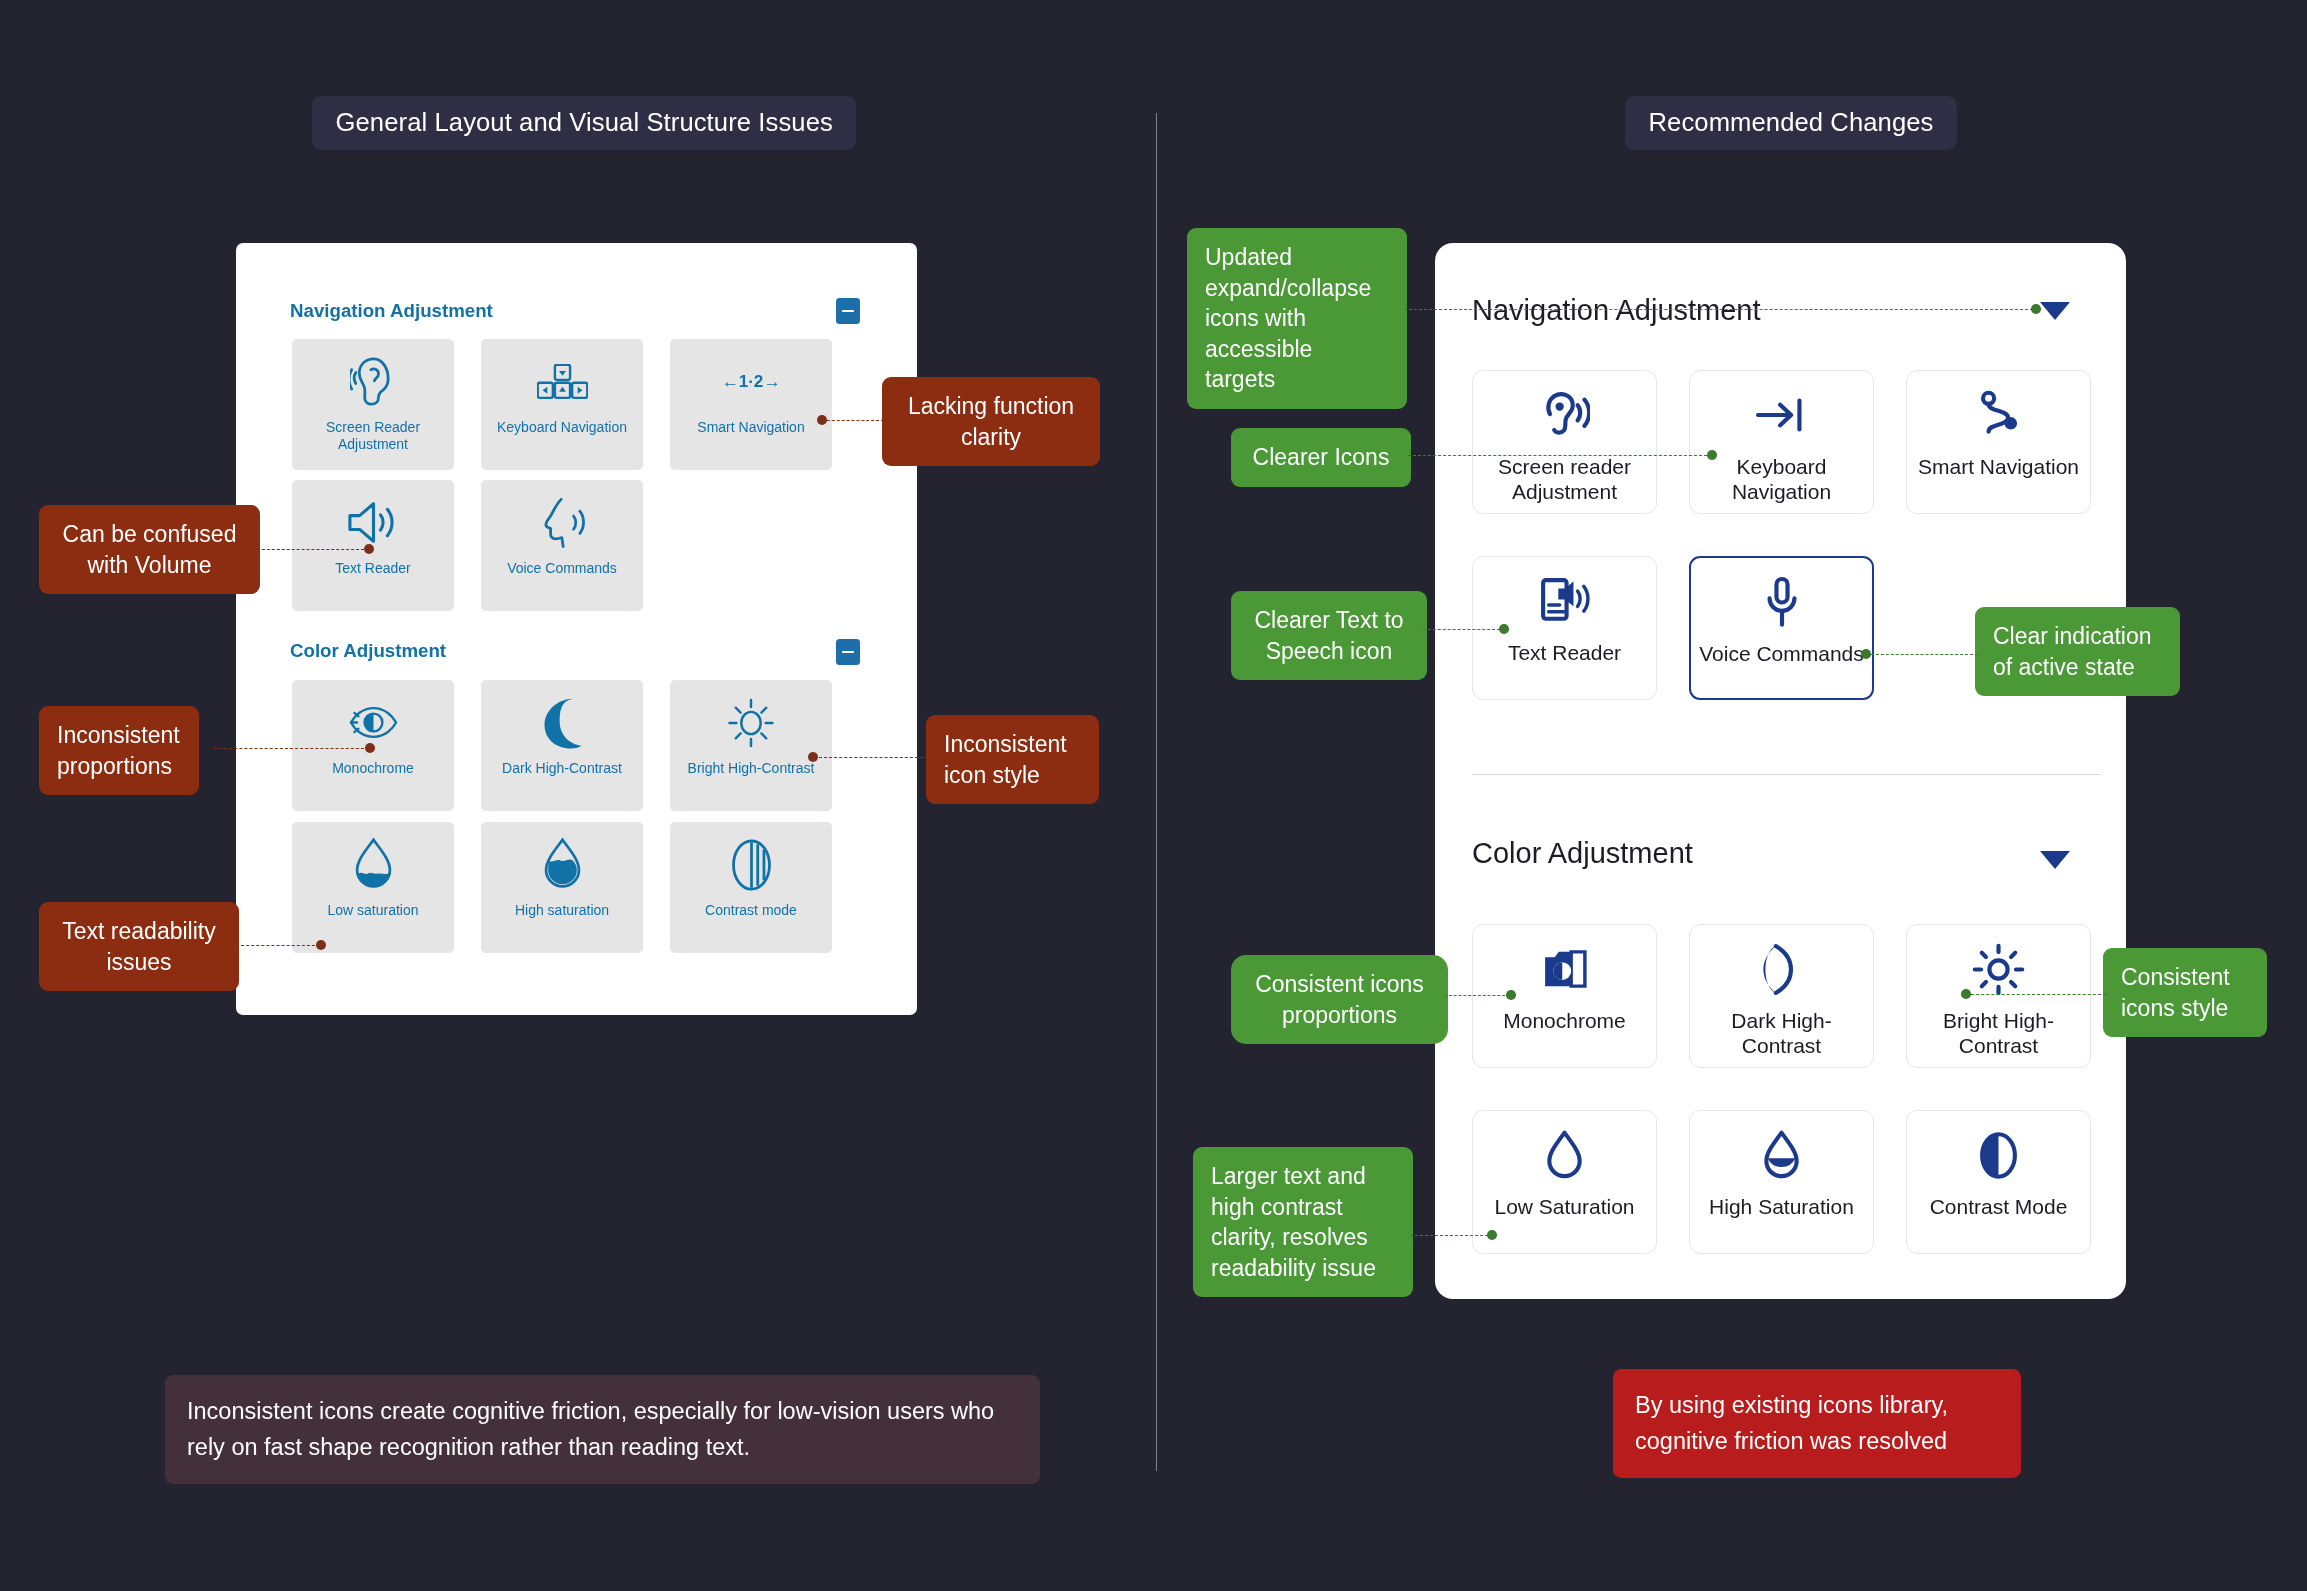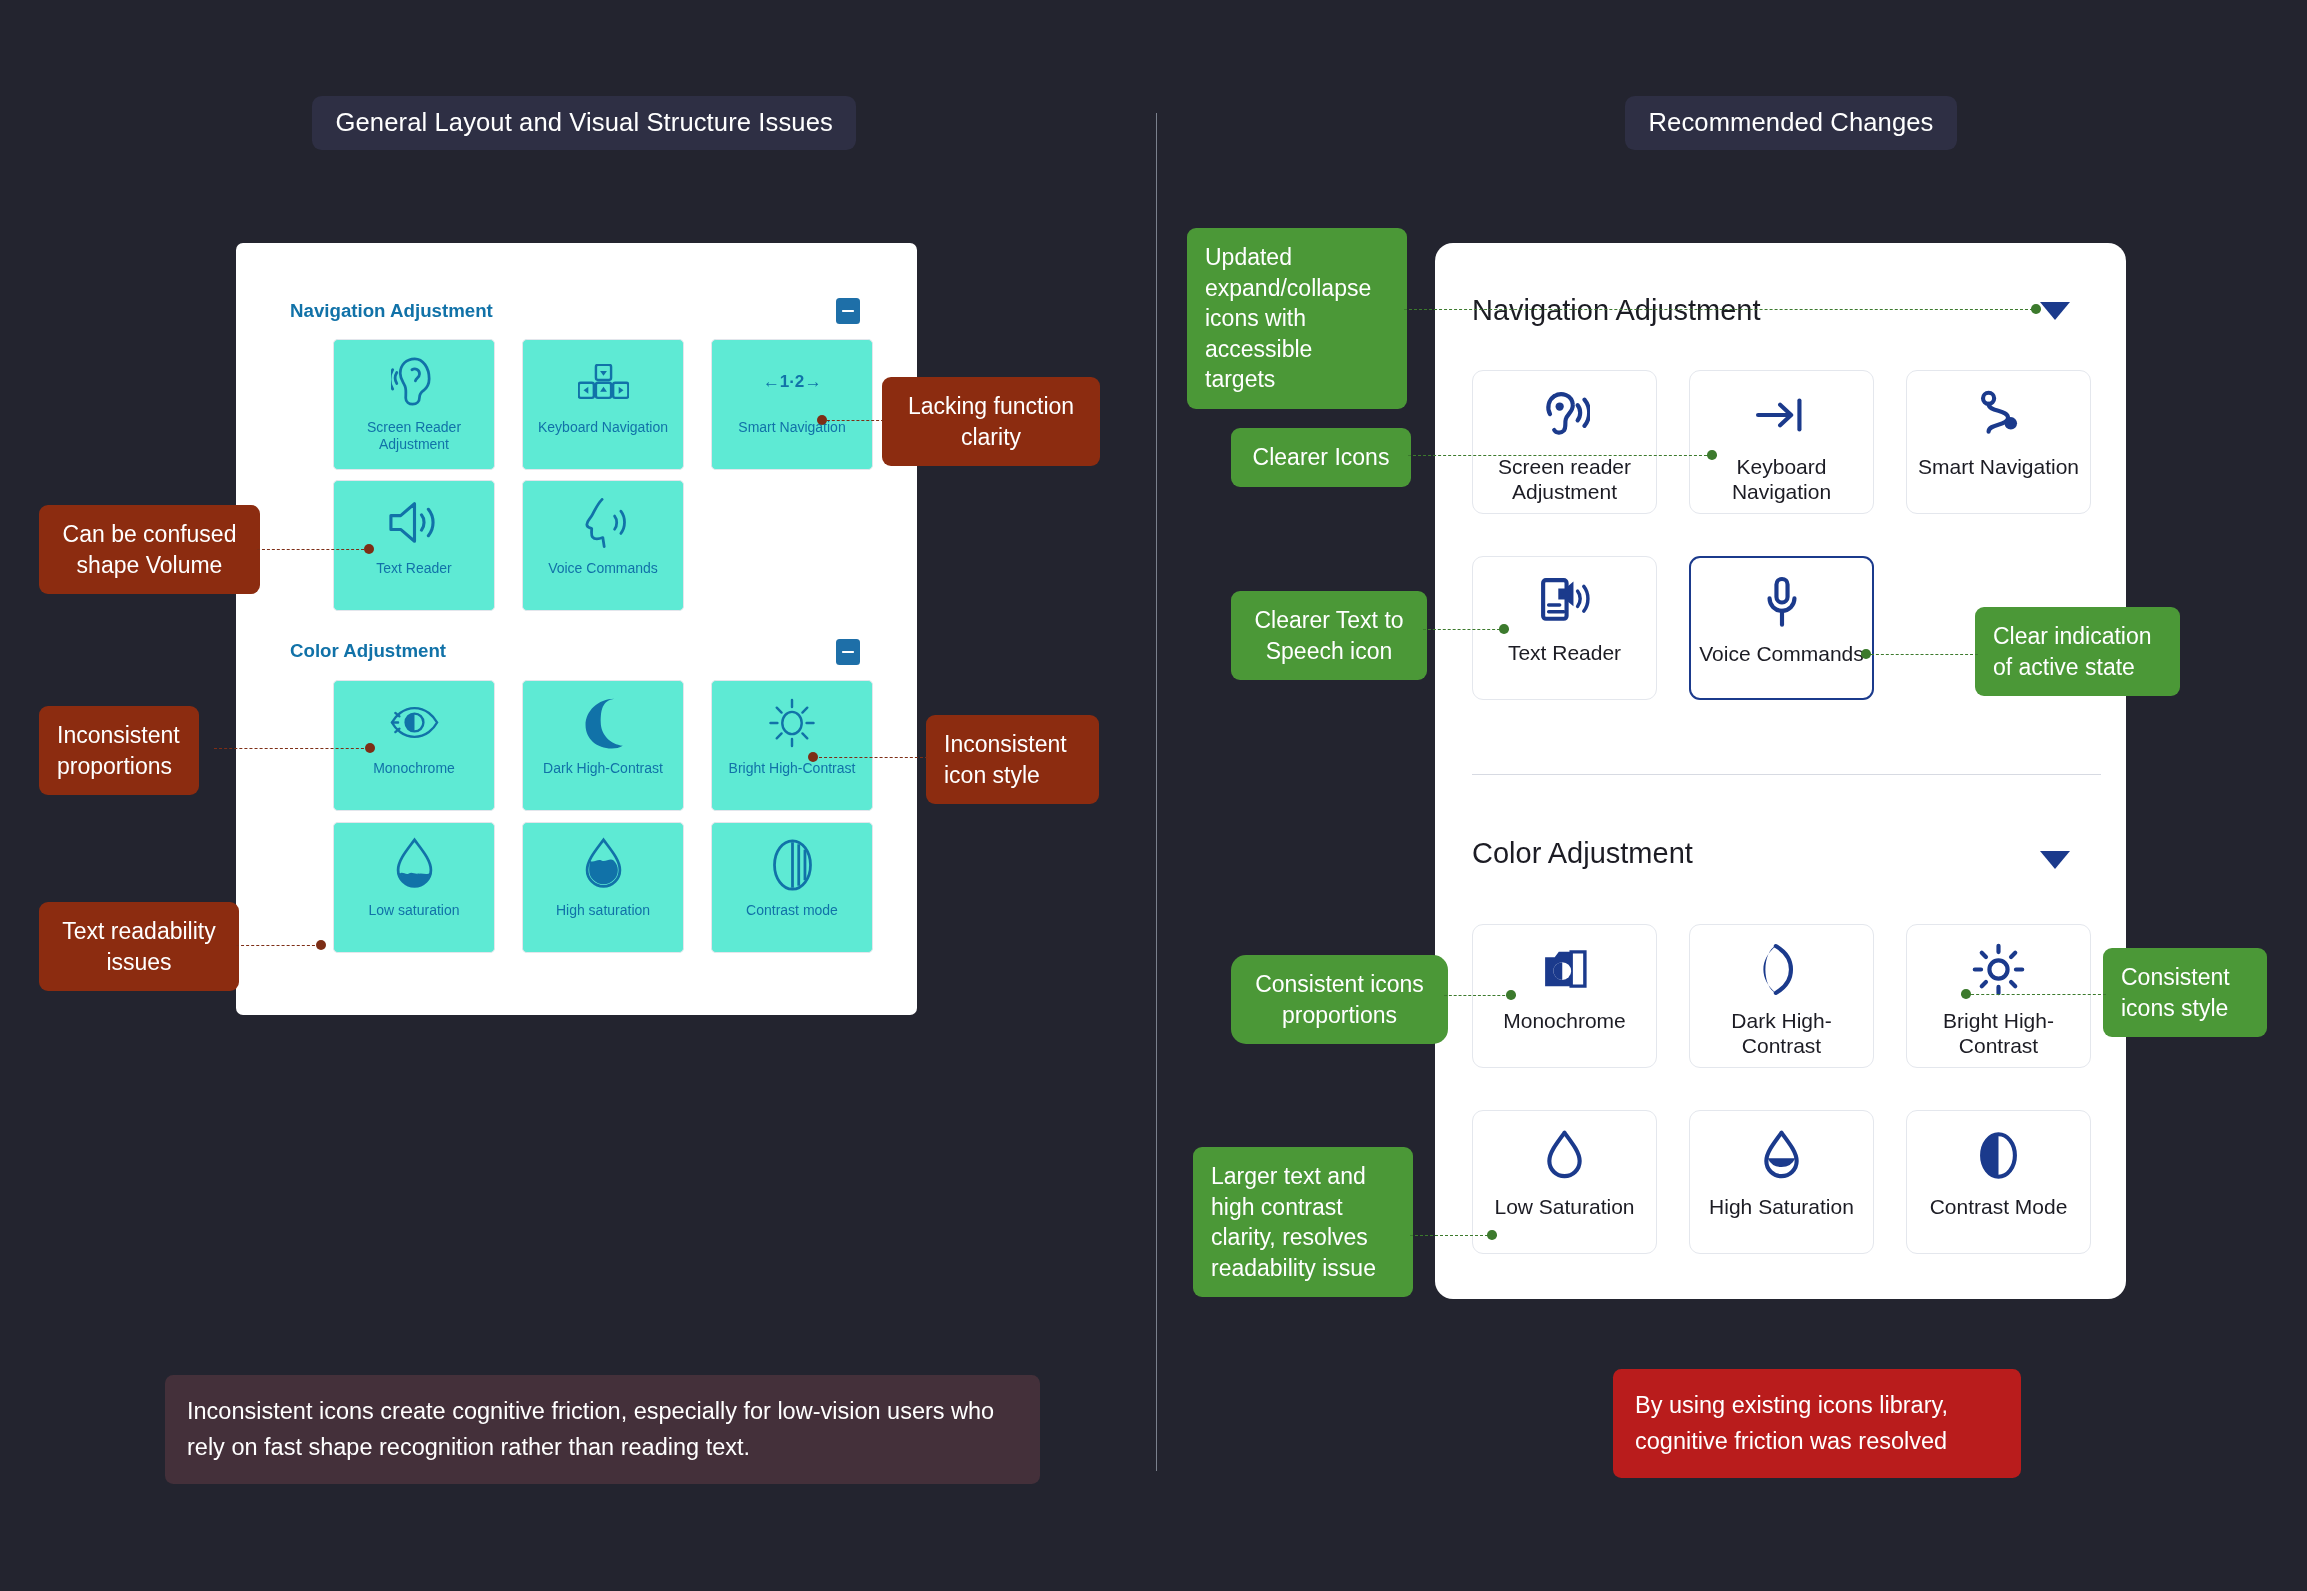--- a/index.html
+++ b/index.html
@@ -58,26 +58,25 @@
     left: 5.5px; top: 11.7px;
     width: 12.4px; height: 2.8px;
     background: #ffffff;
     border-radius: 0.7px;
   }
   .old-tile {
     position: absolute;
     width: 162px; height: 131px;
     border: 1px solid #e3e6ec;
     border-radius: 4.8px;
-    background: #5eead4;
+    background: #e5e5e5;
     display: flex;
     flex-direction: column;
     align-items: center;
     justify-content: flex-start;
-    margin-left: 41px;
   }
   .old-tile .ic {
     height: 75px;
     display: flex; align-items: center; justify-content: center;
     margin-top: 4.1px;
   }
   .old-tile .lbl {
     color: #1172a8;
     font-size: 14px;
     text-align: center;
@@ -446,21 +445,21 @@
     <div class="lbl">Contrast Mode</div>
   </div>
 
   <div class="callout red c" style="left:882px; top:377px; width:218px;">
     <span>Lacking function clarity</span>
   </div>
   <div class="leader" style="left:822px; top:420px; width:62px;"></div>
   <div class="dot" style="left:817px; top:415px;"></div>
 
   <div class="callout red c" style="left:39px; top:505px; width:221px;">
-    <span>Can be confused shape Volume</span>
+    <span>Can be confused with Volume</span>
   </div>
   <div class="leader" style="left:257px; top:549px; width:112px;"></div>
   <div class="dot" style="left:364px; top:544px;"></div>
 
   <div class="callout red l" style="left:39px; top:706px; width:160px;">
     <span>Inconsistent proportions</span>
   </div>
   <div class="leader" style="left:214px; top:748px; width:155px;"></div>
   <div class="dot" style="left:365px; top:743px;"></div>
 

